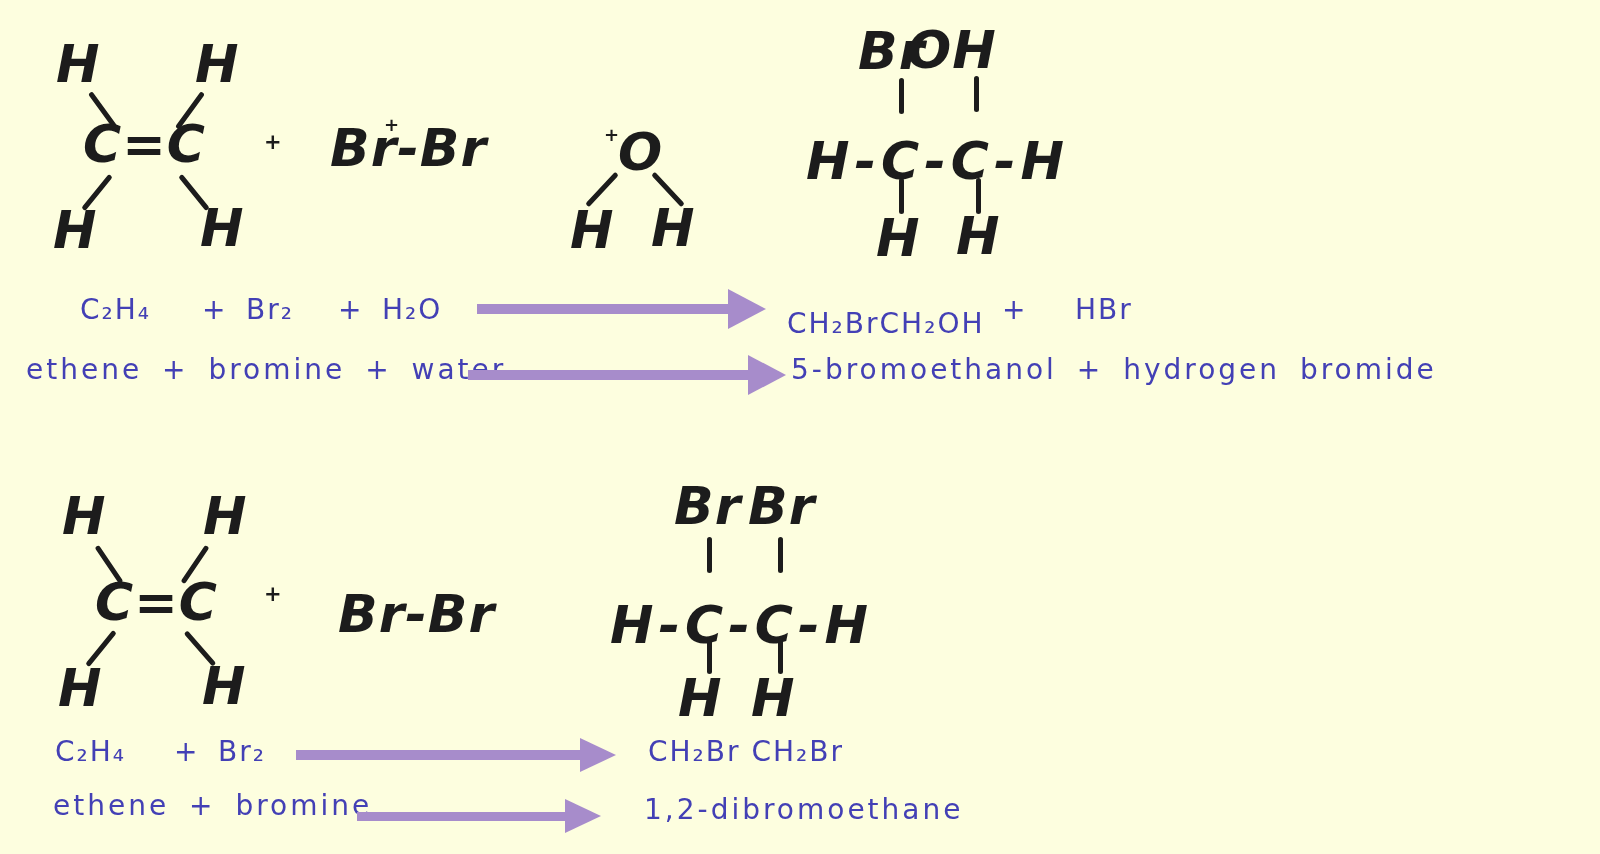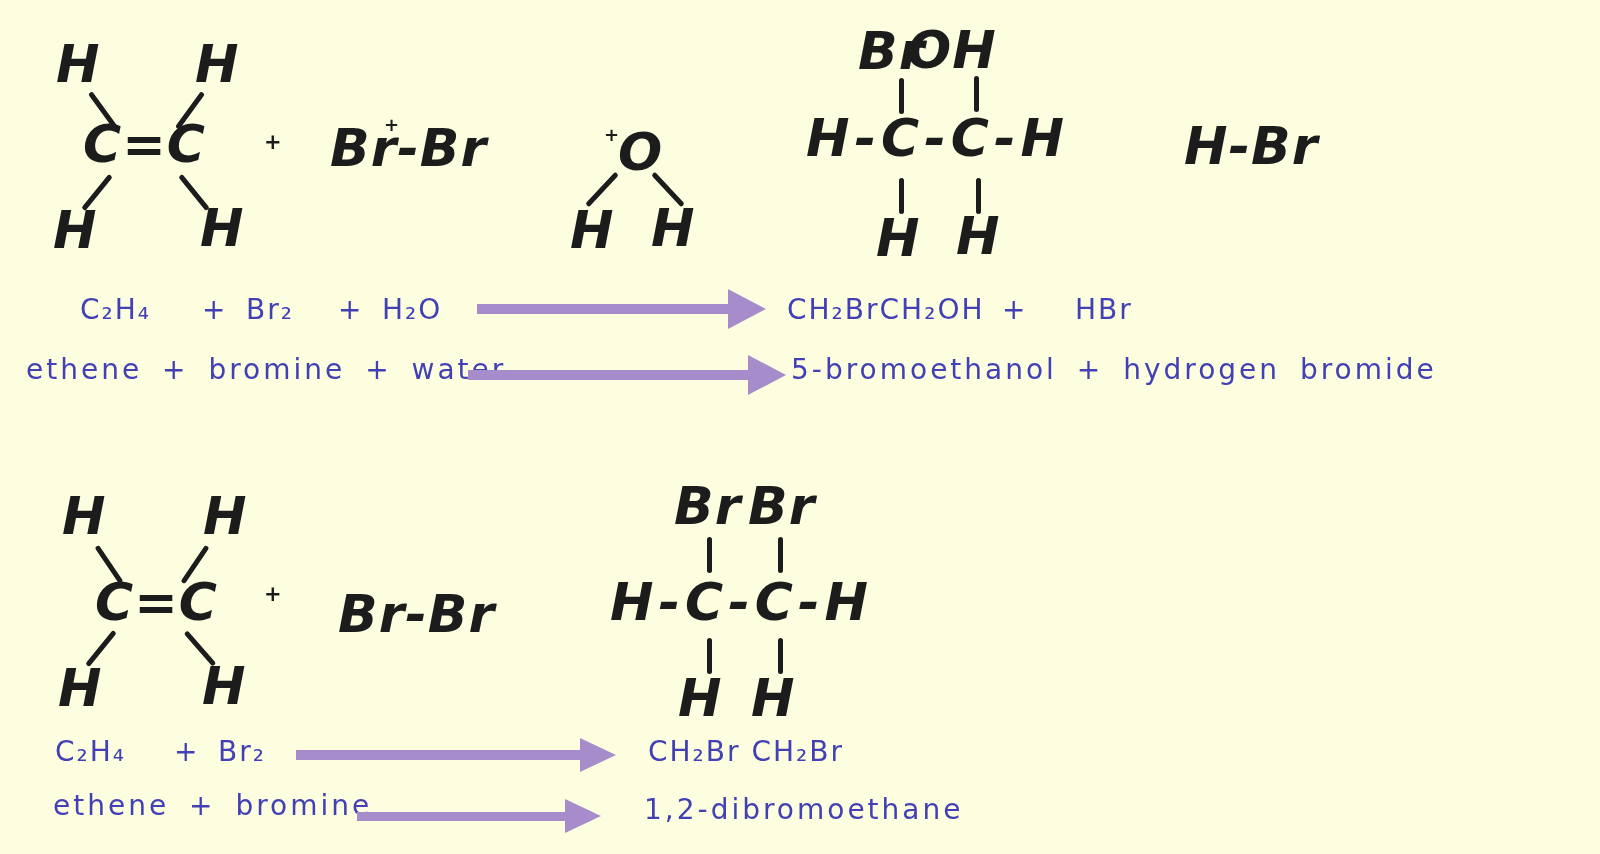--- a/index.html
+++ b/index.html
@@ -7,21 +7,21 @@
     position:relative;width:1600px;height:854px;overflow:hidden;
     background:var(--background,#FDFEDF);
     font-family:"DejaVu Sans",sans-serif;
   }
   
   .atom{
     position:absolute;font-family:"DejaVu Sans",sans-serif;
     font-style:italic;font-weight:bold;font-size:52px;line-height:1;
     color:var(--ink,#1c1c1c);letter-spacing:1px;white-space:pre;
   }
-  .atom.wide{letter-spacing:5px;}
+  .atom.wide{letter-spacing:5px;margin-top:23px;}
   .charge{
     position:absolute;font-size:18px;font-weight:bold;font-style:normal;
     color:var(--ink,#1c1c1c);line-height:1;
   }
   .plus-struct{
     position:absolute;font-size:21px;font-weight:600;font-style:normal;
     color:var(--ink,#1c1c1c);line-height:1;
   }
   .bond{position:absolute;background:var(--ink,#1c1c1c);border-radius:3px;}
   .bond.diag{width:44px;height:5px;}
@@ -80,31 +80,30 @@
     <span class="atom" style="left:907px;top:24px">OH</span>
     <div class="bond vert" style="left:899px;top:78px"></div>
     <div class="bond vert" style="left:974px;top:76px"></div>
     <span class="atom wide" style="left:806px;top:112px">H-C-C-H</span>
     <div class="bond vert" style="left:899px;top:178px"></div>
     <div class="bond vert" style="left:976px;top:178px"></div>
     <span class="atom" style="left:876px;top:212px">H</span>
     <span class="atom" style="left:956px;top:210px">H</span>
   </div>
 
-  <span class="atom" style="left:1184px;top:120px">H-Br</span>
 
   <div>
     <span class="chem" style="left:80px;top:294px">C₂H₄</span>
     <span class="chem" style="left:202px;top:294px">+</span>
     <span class="chem" style="left:246px;top:294px">Br₂</span>
     <span class="chem" style="left:338px;top:294px">+</span>
     <span class="chem" style="left:382px;top:294px">H₂O</span>
     <div class="arrow-shaft" style="left:477px;top:304px;width:251px;height:10px"></div>
     <div class="arrow-head" style="left:728px;top:289px"></div>
-    <span class="chem" style="left:787px;top:294px">CH₂BrCH₂OH</span>
+    <span class="chem" style="left:787px;top:308px">CH₂BrCH₂OH</span>
     <span class="chem" style="left:1002px;top:294px">+</span>
     <span class="chem" style="left:1075px;top:294px">HBr</span>
   </div>
 
   <div>
     <span class="words" style="left:26px;top:354px">ethene + bromine + water</span>
     <div class="arrow-shaft" style="left:468px;top:370px;width:280px;height:10px"></div>
     <div class="arrow-head" style="left:748px;top:355px"></div>
     <span class="words" style="left:791px;top:354px">5-bromoethanol + hydrogen bromide</span>
   </div>

